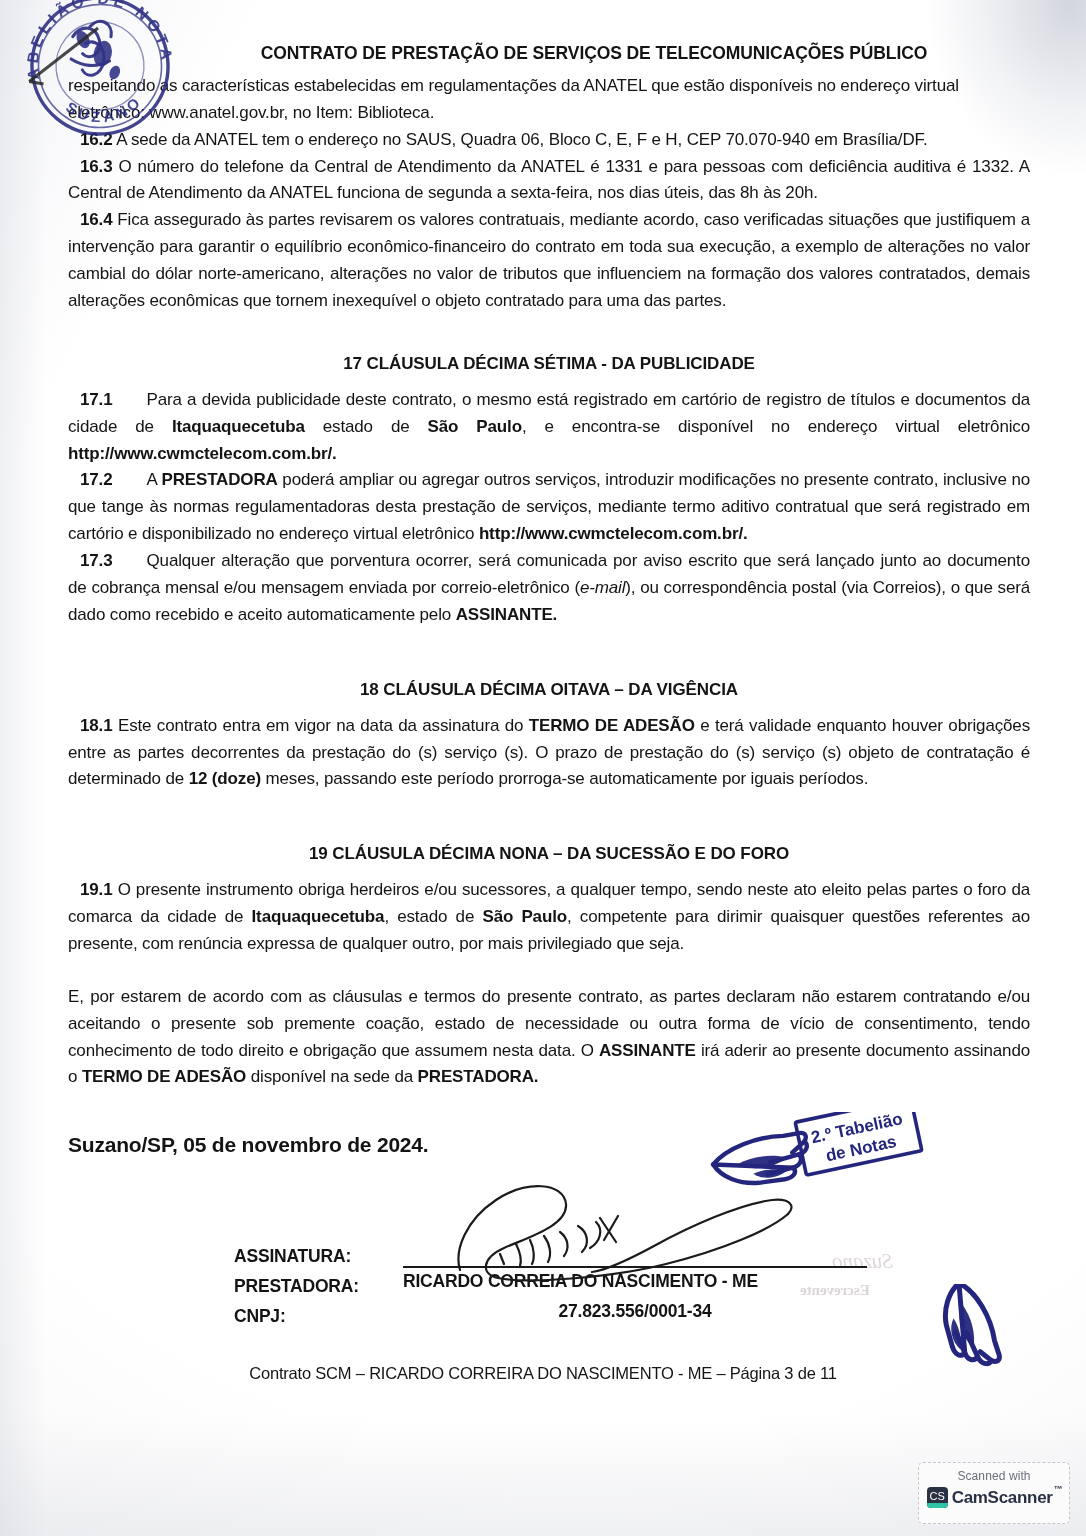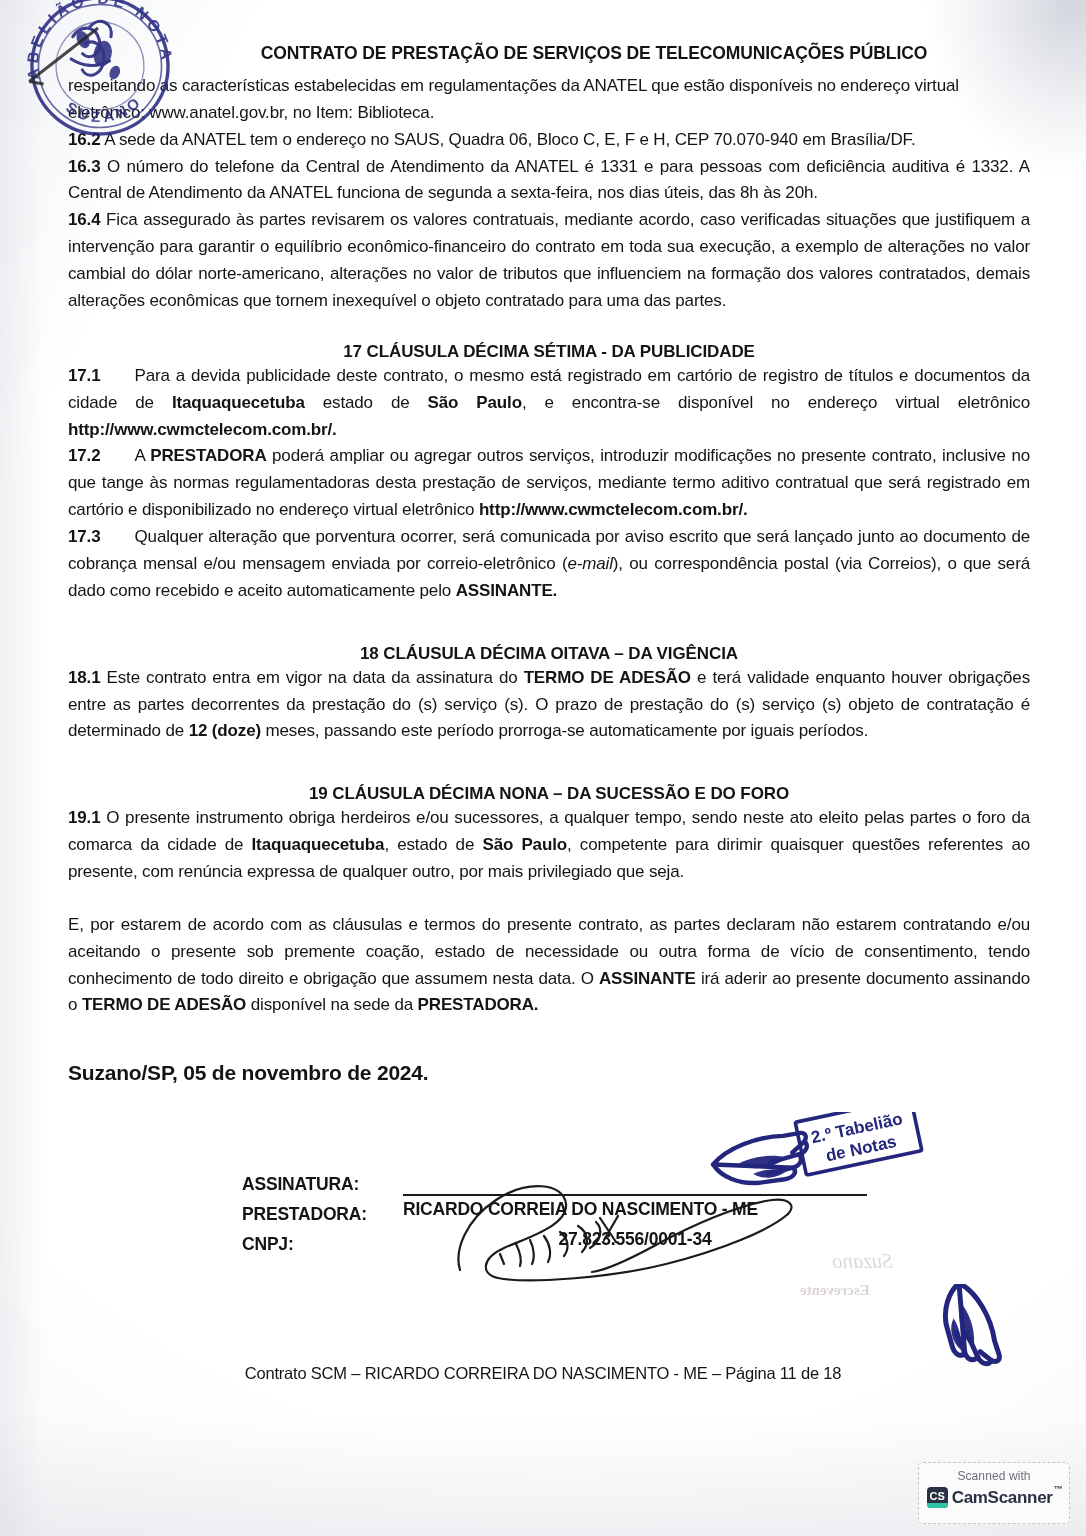--- a/index.html
+++ b/index.html
@@ -66,53 +66,53 @@
     line-height: 1.2;
   }
 
   p.body {
     font-size: 17px;
     line-height: 1.58;
     text-align: justify;
     margin: 0;
     letter-spacing: -0.15px;
   }
-  .num { font-weight: bold; }
+  .num { font-weight: bold; margin-left: 12px; }
   .b { font-weight: bold; }
   .i { font-style: italic; }
   .gap-sm { height: 9px; }
   .gap-md { height: 26px; }
   .gap-lg { height: 38px; }
 
   h2.clause {
     text-align: center;
     font-size: 17px;
     font-weight: bold;
-    margin: 0;
+    margin: 12px;
     letter-spacing: -0.1px;
     line-height: 1.3;
   }
 
   .indent-tab { display: inline-block; width: 34px; }
 
   
   .sig-date {
     font-size: 21px;
     font-weight: bold;
     margin: 0;
     letter-spacing: -0.2px;
   }
   .sig-block {
     position: relative;
     margin-top: 84px;
     height: 150px;
   }
   .sig-labels {
     position: absolute;
-    left: 174px;
+    left: 166px;
     top: 0;
     font-size: 17.5px;
     font-weight: bold;
     line-height: 30px;
     letter-spacing: -0.2px;
   }
   .sig-line {
     position: absolute;
     left: 335px;
     top: 25px;
@@ -237,21 +237,21 @@
     margin-top: 2px;
   }
   .cs-badge {
     width: 21px;
     height: 21px;
     border-radius: 4px;
     background: #2b3144;
     position: relative;
     overflow: hidden;
     font-size: 11px;
-    font-weight: bold;
+    font-weight: normal;
     color: #ffffff;
     display: flex;
     align-items: center;
     justify-content: center;
     line-height: 1;
     padding-bottom: 3px;
     box-sizing: border-box;
   }
   .cs-badge::after {
     content: "";
@@ -360,21 +360,21 @@
         <div>CNPJ:</div>
       </div>
       <div class="sig-line"></div>
       <div class="sig-name">RICARDO CORREIA DO NASCIMENTO - ME</div>
       <div class="sig-cnpj">27.823.556/0001-34</div>
     </div>
 
   </div>
 
   <div class="footer">
-    <span>Contrato SCM – </span><span class="b">RICARDO CORREIRA DO NASCIMENTO - ME</span><span> – Página 11 de 18</span>
+    <span>Contrato SCM – </span><span class="b">RICARDO CORREIRA DO NASCIMENTO - ME</span><span> – Página 3 de 11</span>
   </div>
 
   <div class="ghost ghost-1">Suzano</div>
   <div class="ghost ghost-2">Escrevente</div>
 
   <svg class="round-stamp" viewBox="0 0 168 168">
     <defs>
       <path id="arcTop" d="M 22,84 A 62,62 0 0 1 146,84" fill="none"></path>
       <path id="arcBot" d="M 28,84 A 56,56 0 0 0 140,84" fill="none"></path>
     </defs>

